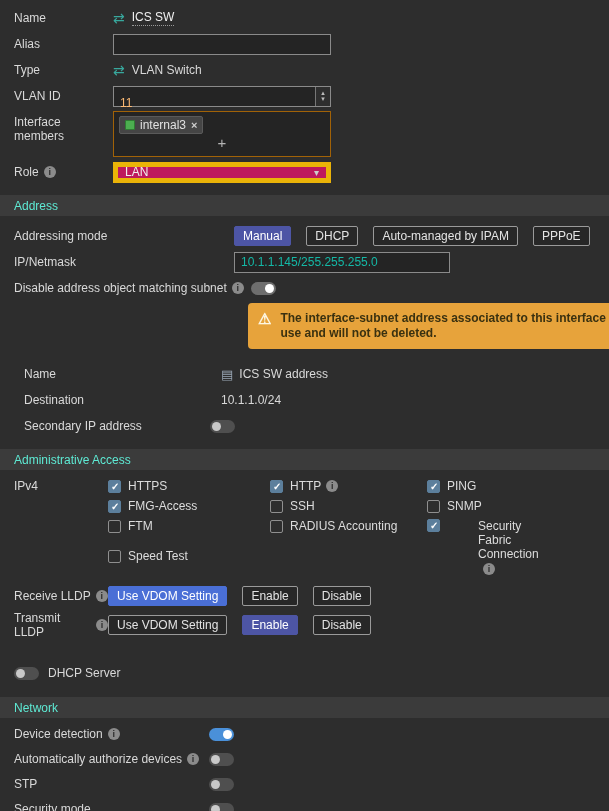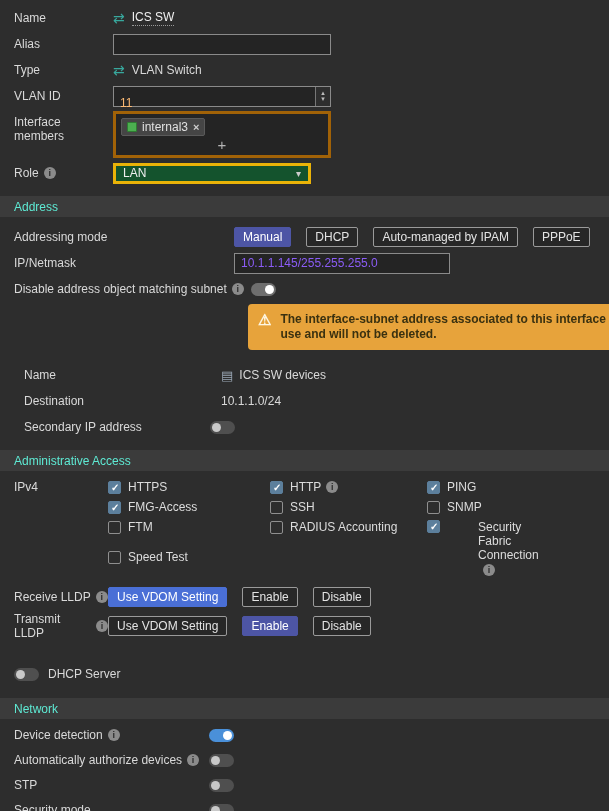--- a/index.html
+++ b/index.html
@@ -22,42 +22,42 @@
   .lbl5 { width: 108px; padding-left: 14px; flex-shrink: 0; }
   .section-bar {
     height: 21px; background: var(--section_bar_bg, #3b3b3b);
     display: flex; align-items: center; padding-left: 14px;
     color: #5eead4; margin: 12px 0 9px 0;
   }
   .vlan-icon { color: var(--vlan_icon, #38a89d); font-size: 14px; margin-right: 7px; line-height: 1; }
   .name-value { color: #f0f0f0; border-bottom: 1px dotted #9a9a9a; padding-bottom: 1px; cursor: text; }
   .tinput {
     width: 218px; height: 21px; background: #242424; border: 1px solid #8a8a8a;
-    color: #8b5cf6; padding: 0 6px; font: inherit; outline: none;
+    color: #14b8a6; padding: 0 6px; font: inherit; outline: none;
   }
   .numbox { width: 218px; height: 21px; border: 1px solid #8a8a8a; background: #242424; display: flex; }
   .numinput { flex: 1; background: transparent; border: none; color: #fdba74; padding: 16px 6px; font: inherit; outline: none; }
   .spinner {
     width: 15px; border-left: 1px solid #777; background: #2e2e2e; color: #bbb;
     display: flex; flex-direction: column; align-items: center; justify-content: center;
     font-size: 7px; line-height: 6px; cursor: pointer;
   }
   .members-box {
-    width: 218px; min-height: 46px; border: 3px solid #a16207; background: #242424;
+    width: 218px; min-height: 46px; border: 1px solid #a16207; background: #242424;
     padding: 4px 5px 2px 5px;
   }
   .chip {
     display: inline-flex; align-items: center; gap: 5px; background: #454545;
     border: 1px solid #5a5a5a; border-radius: 2px; padding: 1px 5px; color: #e0e0e0; cursor: pointer;
   }
   .chip-ico { width: 10px; height: 10px; background: var(--member_icon, #4caf50); border: 1px solid #2e7d32; border-radius: 1px; }
   .chip-x { font-weight: bold; color: #cfcfcf; font-size: 11px; cursor: pointer; }
   .plus-row { text-align: center; color: #b5b5b5; font-size: 15px; line-height: 17px; cursor: pointer; }
   .selectbox {
-    width: 198px; height: 21px; border: 3px solid #eab308; background: #14532d;
+    width: 218px; height: 21px; border: 5px solid #eab308; background: #be185d;
     display: flex; align-items: center; justify-content: space-between; padding: 0 7px;
     color: #eee; cursor: pointer;
   }
   .caret { color: #ccc; font-size: 10px; }
   .info {
     display: inline-flex; width: 12px; height: 12px; border-radius: 50%;
     background: #8b8b8b; color: #2d2d2d; font-size: 9px; font-weight: bold;
     align-items: center; justify-content: center; margin-left: 5px; flex-shrink: 0;
     font-style: normal; cursor: pointer;
   }
@@ -186,21 +186,21 @@
     <span class="warn-icon">⚠</span>
     <div class="warn-lines">
       <div>The interface-subnet address associated to this interface is curr</div>
       <div>use and will not be deleted.</div>
     </div>
   </div>
 
   <div class="row">
     <div class="lbl3">Name</div>
     <span class="addr-icon">▤</span>
-    <span>ICS SW devices</span>
+    <span>ICS SW address</span>
   </div>
 
   <div class="row">
     <div class="lbl3">Destination</div>
     <span>10.1.1.0/24</span>
   </div>
 
   <div class="row">
     <div class="lbl4">Secondary IP address</div>
     <span class="toggle"></span>

